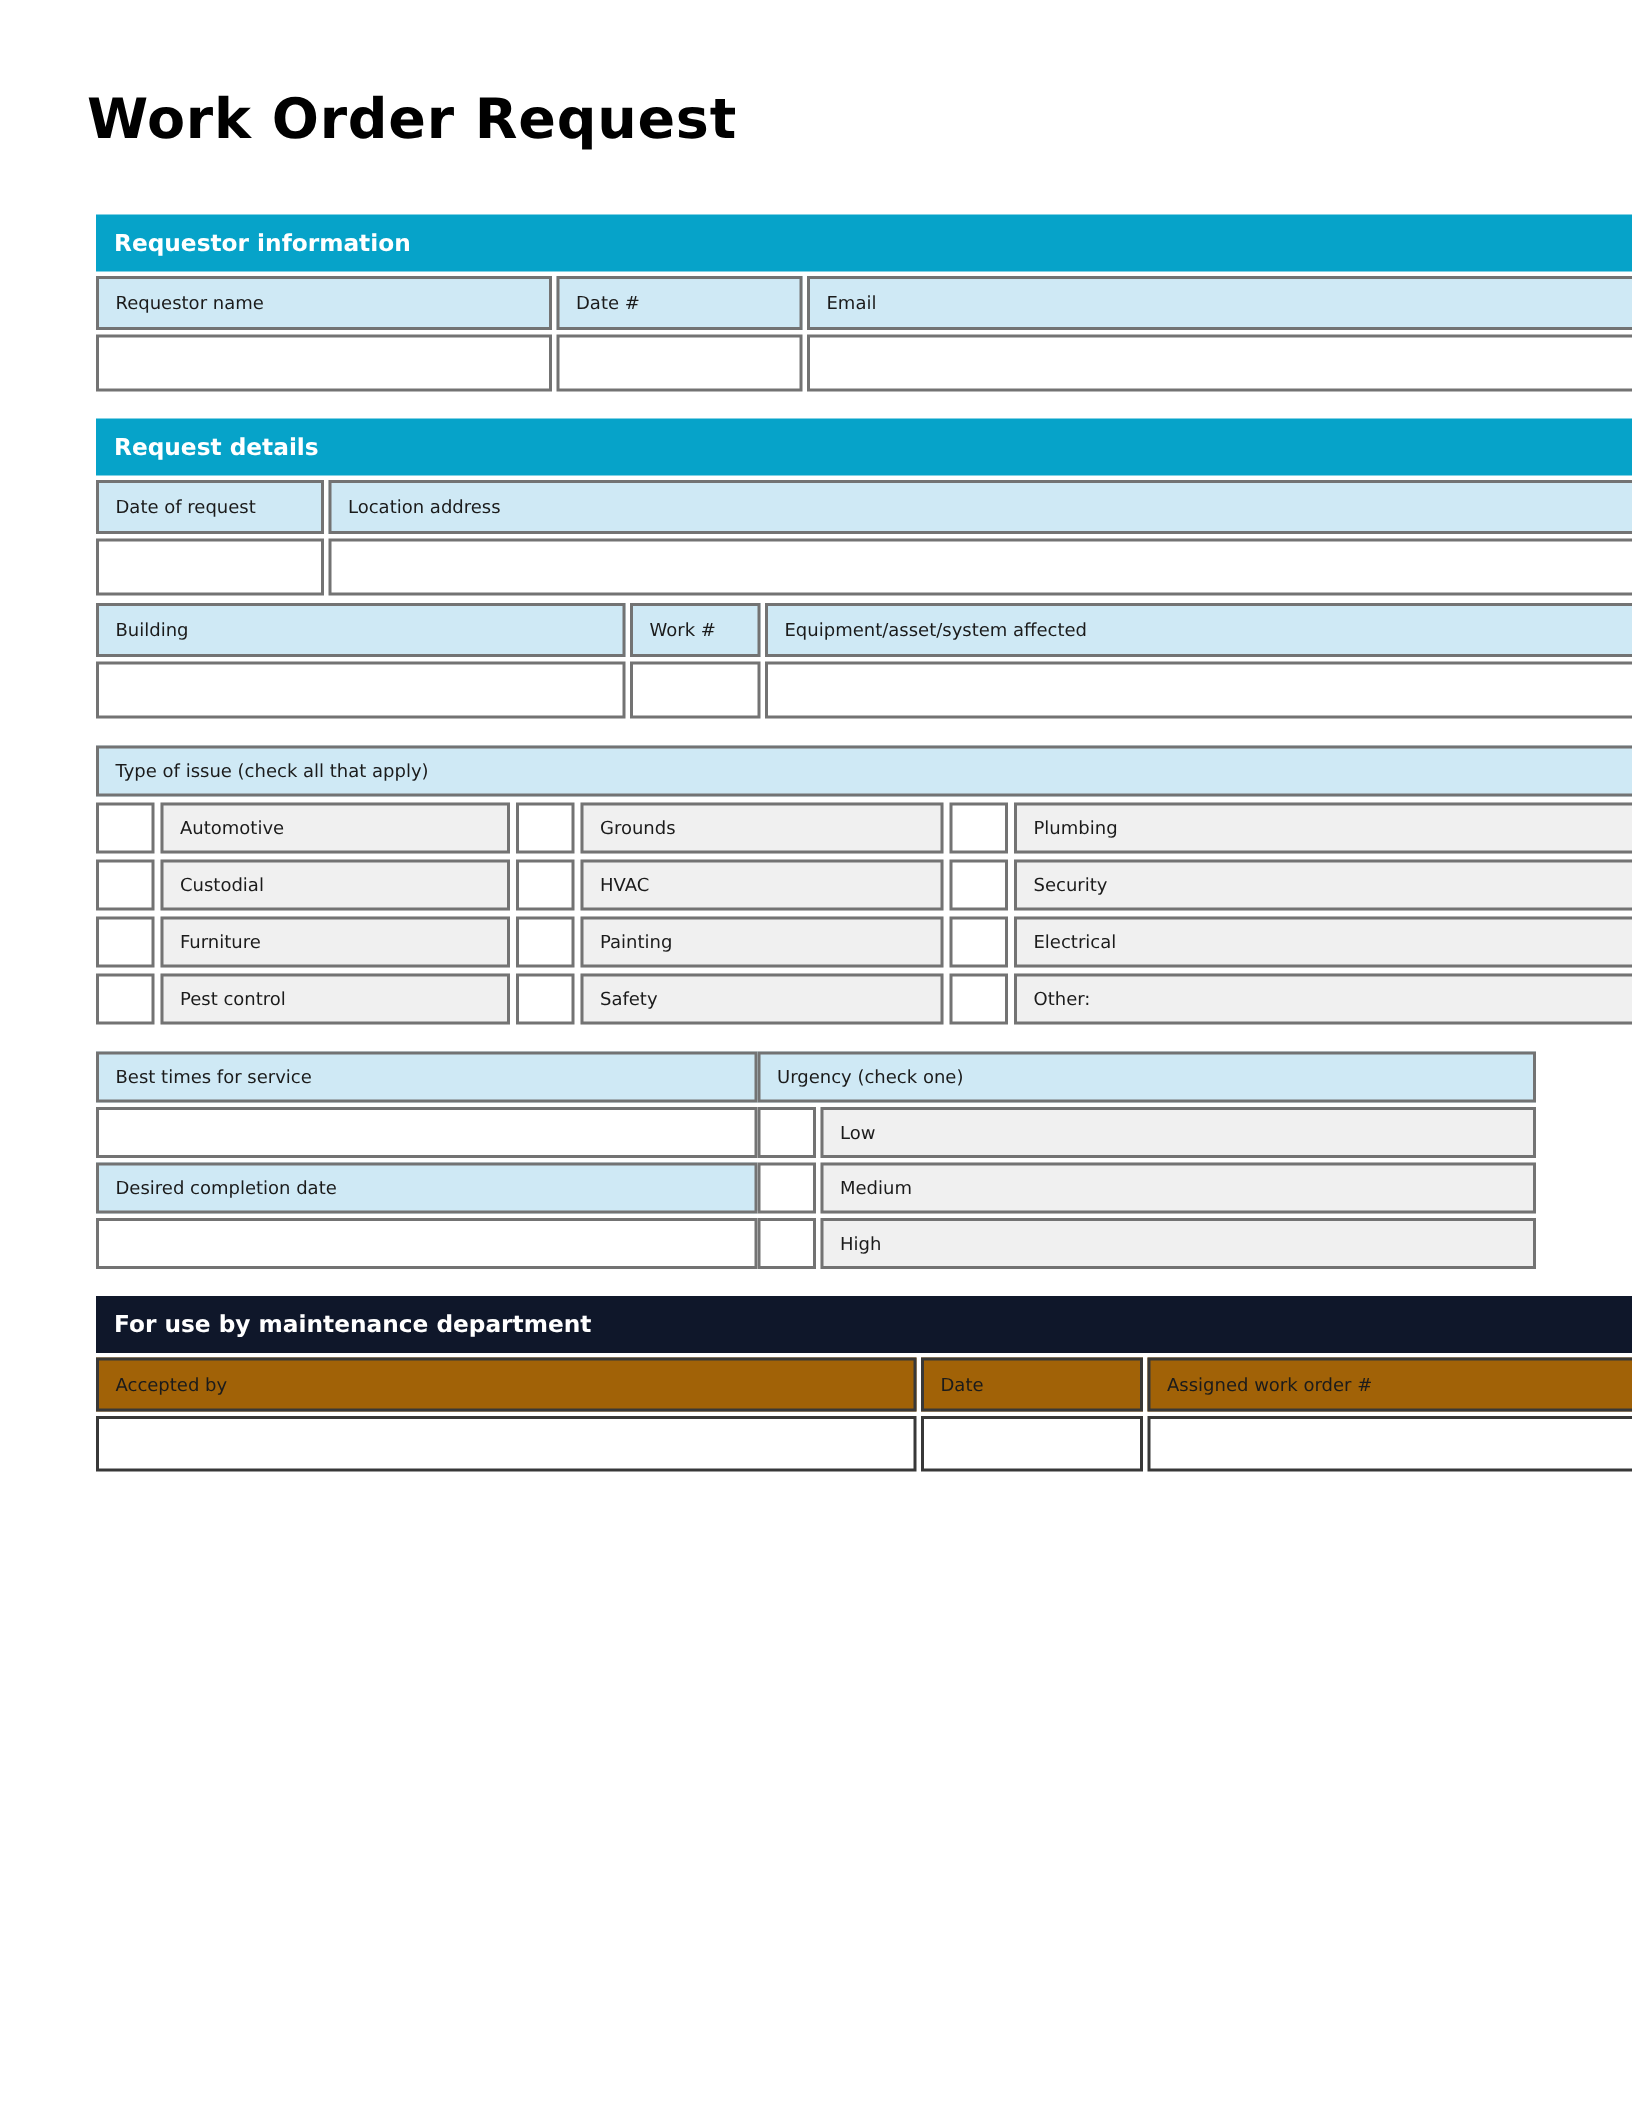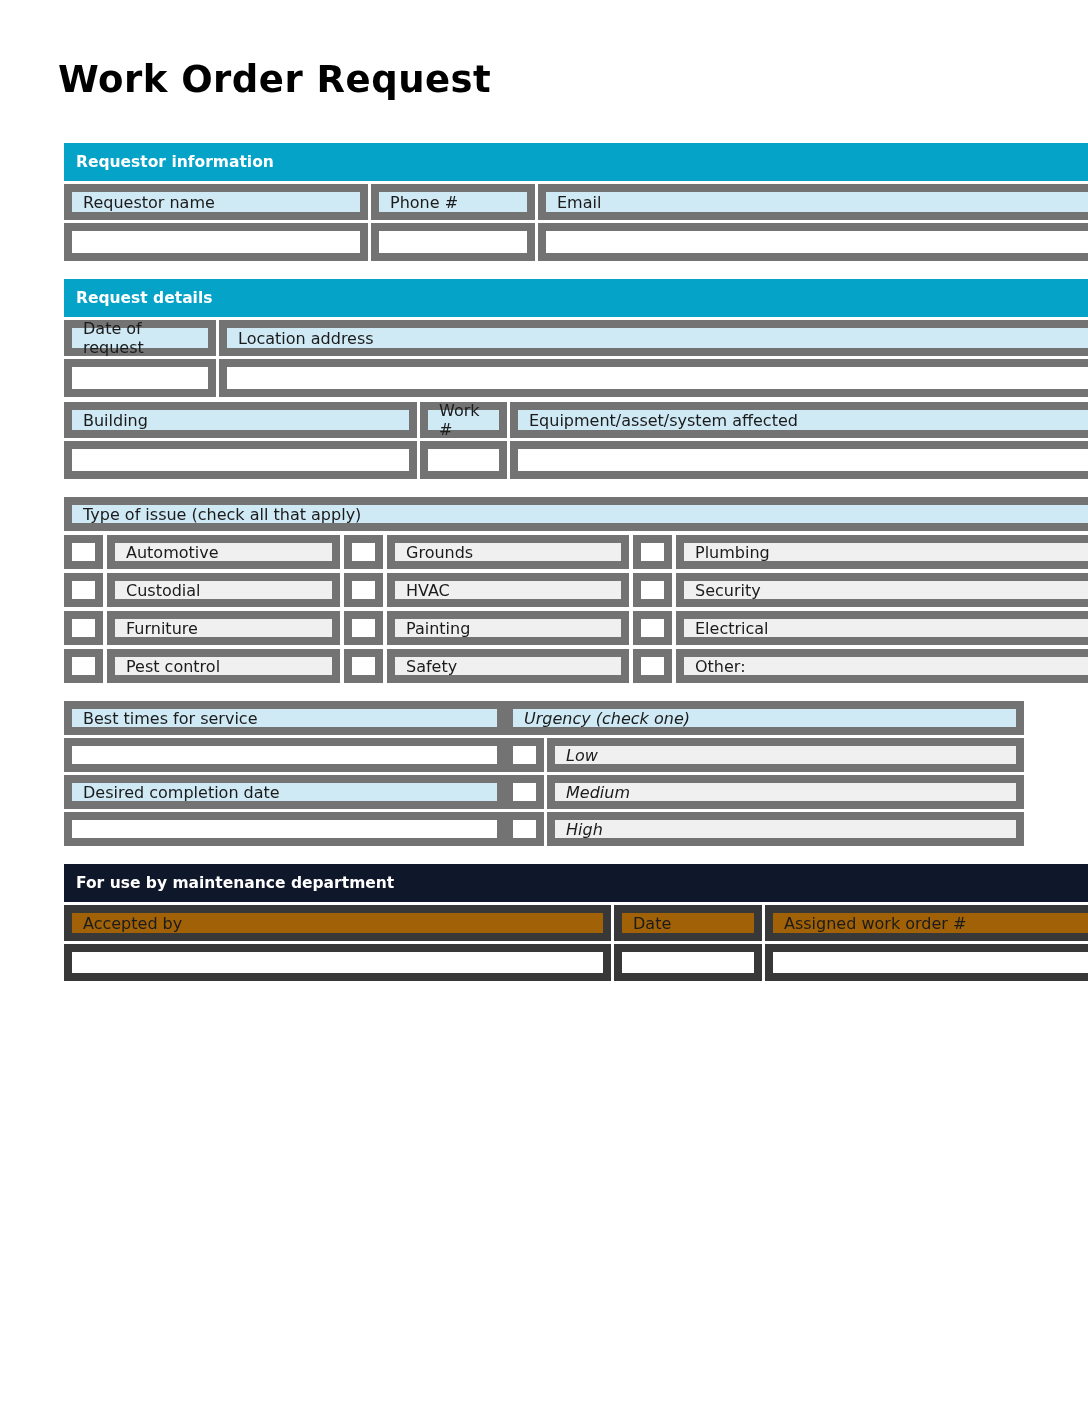--- a/index.html
+++ b/index.html
@@ -27,26 +27,26 @@
     font-weight: bold;
     font-size: 15.5px;
     display: flex;
     align-items: center;
     padding: 0 12px;
   }
   .sec-hdr.dark { background: #0f172a; }
   .row { display: flex; gap: 3px; margin-top: 3px; }
   .row.g4 { gap: 4px; margin-top: 4px; }
   .cell {
-    border: 8px solid #737373;
+    border: 2px solid #737373;
     background: #cfe9f5;
     display: flex;
     align-items: center;
     padding: 0 11px;
-    font-size: 16px;
+    font-size: 12px;
     height: 36px;
     flex: 1 1 auto;
     min-width: 0;
   }
   .cell.input { background: #ffffff; height: 38px; }
   .cell.sub-hdr { height: 34px; }
   .cell.h34 { height: 34px; }
   .cell.gl { background: #f0f0f0; height: 34px; }
   .cell.cb { width: 39px; flex: none; background: #ffffff; padding: 0; height: 34px; }
   .cell.desc-box { height: 170px; align-items: flex-start; }
@@ -59,34 +59,34 @@
   .w152 { width: 152px; flex: none; }
   .w353 { width: 353px; flex: none; }
   .w87  { width: 87px;  flex: none; }
   .w233 { width: 233px; flex: none; }
   .w242 { width: 242px; flex: none; }
   .w547 { width: 547px; flex: none; }
   .w148 { width: 148px; flex: none; }
   
   .panels { display: flex; width: 960px; margin-bottom: 18px; }
   .panel-left { width: 441px; flex: none; }
-  .panel-right { flex: 1 1 auto; min-width: 0; font-style: italic; }
+  .panel-right { flex: 1 1 auto; min-width: 0; }
 </style>
 </head>
 <body>
 
 <div class="content">
 
   <h1 class="page-title">Work Order Request</h1>
 
   <div class="sec">
     <div class="sec-hdr">Requestor information</div>
     <div class="row">
       <div class="cell w304">Requestor name</div>
-      <div class="cell w164">Phone #</div>
+      <div class="cell w164">Date #</div>
       <div class="cell">Email</div>
     </div>
     <div class="row">
       <div class="cell input w304"></div>
       <div class="cell input w164"></div>
       <div class="cell input"></div>
     </div>
   </div>
 
   <div class="sec">

